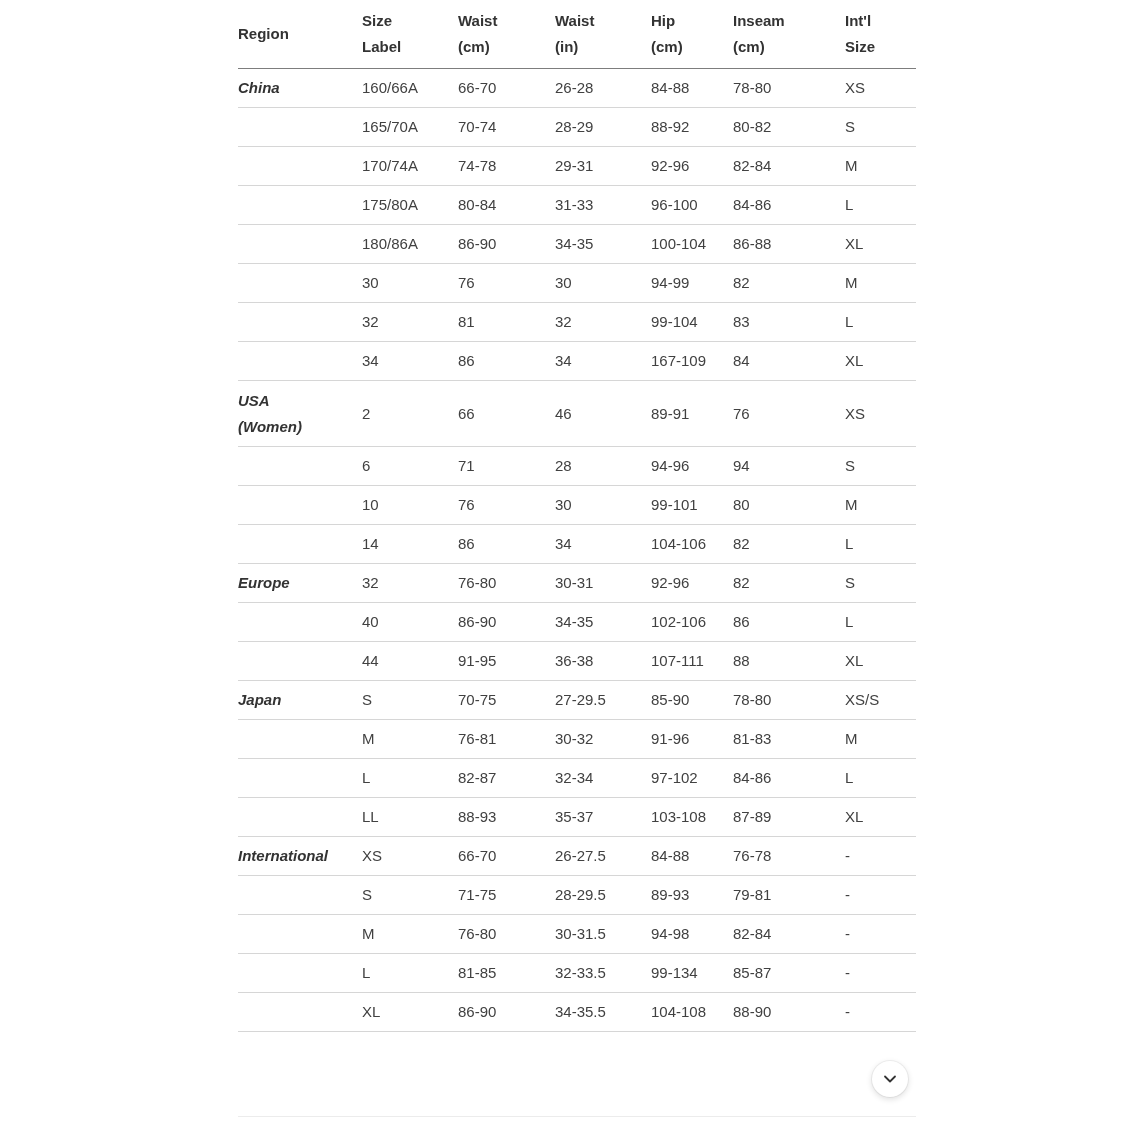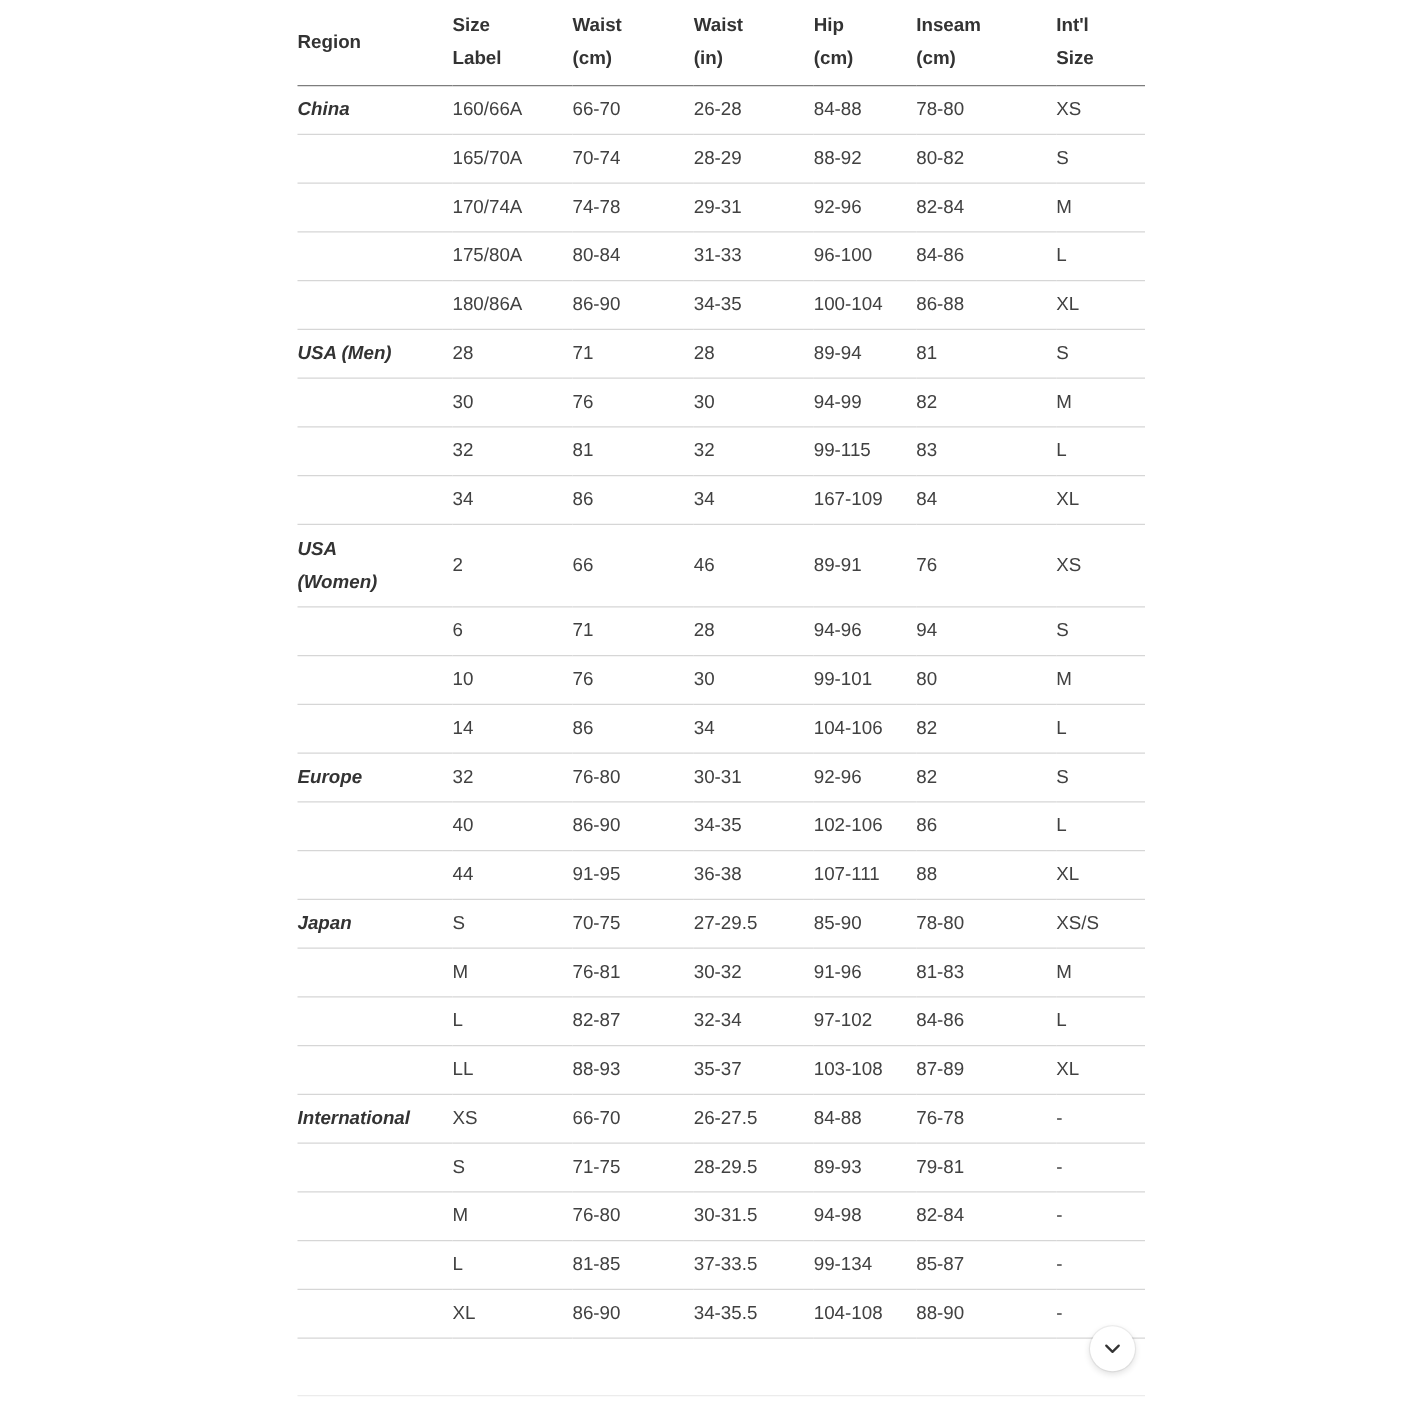--- a/index.html
+++ b/index.html
@@ -152,43 +152,34 @@
           <tr>
             <td class="region"></td>
             <td>180/86A</td>
             <td>86-90</td>
             <td>34-35</td>
             <td>100-104</td>
             <td>86-88</td>
             <td>XL</td>
           </tr>
           <tr>
-            <td class="region">USA (Men)</td>
-            <td>28</td>
-            <td>71</td>
-            <td>28</td>
-            <td>89-94</td>
-            <td>81</td>
-            <td>S</td>
-          </tr>
-          <tr>
             <td class="region"></td>
             <td>30</td>
             <td>76</td>
             <td>30</td>
             <td>94-99</td>
             <td>82</td>
             <td>M</td>
           </tr>
           <tr>
             <td class="region"></td>
             <td>32</td>
             <td>81</td>
             <td>32</td>
-            <td>99-115</td>
+            <td>99-104</td>
             <td>83</td>
             <td>L</td>
           </tr>
           <tr>
             <td class="region"></td>
             <td>34</td>
             <td>86</td>
             <td>34</td>
             <td>167-109</td>
             <td>84</td>
@@ -318,21 +309,21 @@
             <td>76-80</td>
             <td>30-31.5</td>
             <td>94-98</td>
             <td>82-84</td>
             <td>-</td>
           </tr>
           <tr>
             <td class="region"></td>
             <td>L</td>
             <td>81-85</td>
-            <td>37-33.5</td>
+            <td>32-33.5</td>
             <td>99-134</td>
             <td>85-87</td>
             <td>-</td>
           </tr>
           <tr>
             <td class="region"></td>
             <td>XL</td>
             <td>86-90</td>
             <td>34-35.5</td>
             <td>104-108</td>

